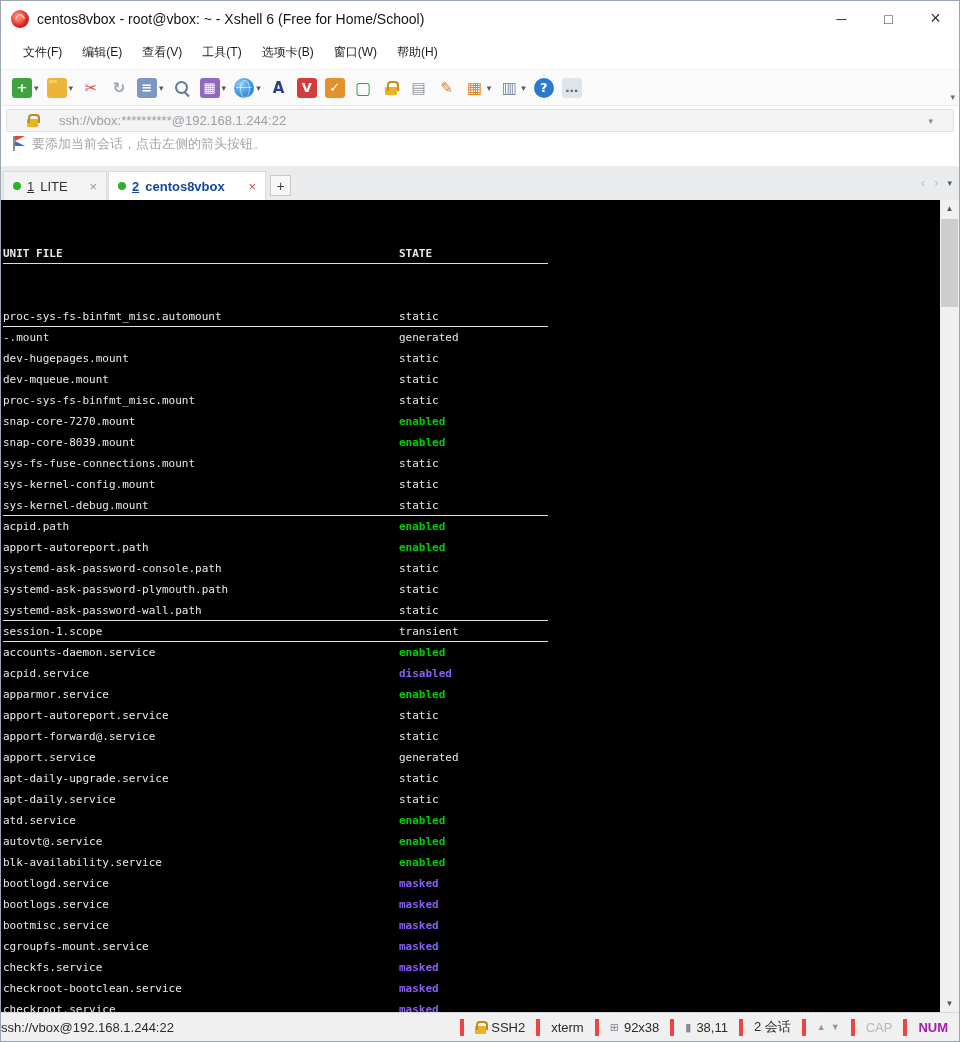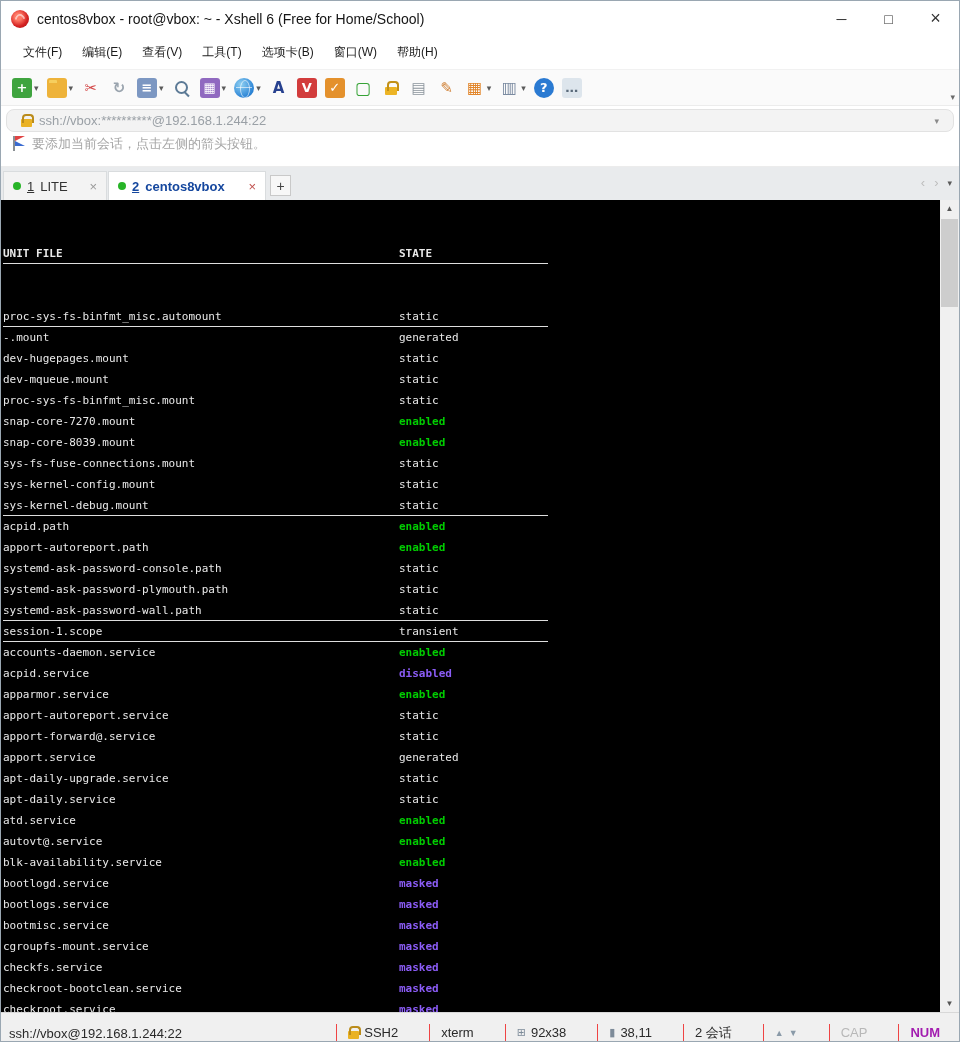--- a/index.html
+++ b/index.html
@@ -41,22 +41,22 @@
   .tbicon[data-name="globe-icon"] { background:radial-gradient(circle at 35% 32%, #8fd0f2, #2b84d6 70%, #1b5fa8); }
   .tbicon[data-name="globe-icon"]::before { content:""; position:absolute; left:6px; top:2px; width:8px; height:16px; border:1px solid rgba(255,255,255,.6); border-radius:50%; }
   .tbicon[data-name="globe-icon"]::after { content:""; position:absolute; left:2px; top:9px; width:16px; height:1px; background:rgba(255,255,255,.6); }
   .tbicon[data-name="lock-icon"]::before { content:""; position:absolute; left:4px; top:9px; width:12px; height:8px; background:#ecb425; border-radius:1px; }
   .tbicon[data-name="lock-icon"]::after { content:""; position:absolute; left:6px; top:3px; width:8px; height:8px; border:2px solid #c29017; border-bottom:none; border-radius:4px 4px 0 0; }
   .tbicon[data-name="open-folder-icon"] { background:linear-gradient(#f6cf5e,#eeb33a); }
   .tbicon[data-name="open-folder-icon"]::before { content:""; position:absolute; left:2px; top:2px; width:8px; height:3px; background:#f6cf5e; border-radius:1px 1px 0 0; }
 
   
   .addressbar { height:29px; flex:0 0 auto; display:flex; align-items:center; padding:0 5px; background:#fff; }
-  .address-field { flex:1; height:23px; background:#f3f3f3; border:1px solid #e2e2e2; border-radius:8px;
-    display:flex; align-items:center; padding:0 14px; gap:7px; }
+  .address-field { flex:1; height:23px; background:#f3f3f3; border:1px solid #e2e2e2; border-radius:2px;
+    display:flex; align-items:center; padding:0 20px; gap:21px; }
   .address-url { flex:1; color:#9aa0a6; font-size:13px; white-space:nowrap; overflow:hidden; }
   .addr-dd { font-size:9px; color:#8a8a8a; }
 
   
   .lock { position:relative; display:inline-block; width:11px; height:8px; background:#eab224; border-radius:1px; margin-top:5px; flex:0 0 auto; }
   .lock::before { content:""; position:absolute; left:1px; top:-5px; width:8px; height:7px; border:2px solid #bb8c1b; border-bottom:none; border-radius:4px 4px 0 0; }
 
   
   .infobar { height:32px; flex:0 0 auto; display:flex; gap:7px; padding:0 9px; background:#fff; border-bottom:1px solid #ececec; }
   .flag { position:relative; width:15px; height:17px; flex:0 0 auto; }
@@ -94,23 +94,23 @@
   .state.white { color:#e9e9e9; }
 
   
   .vscroll { width:19px; flex:0 0 auto; background:#f0f0f0; display:flex; flex-direction:column; align-items:center; }
   .sb-btn { width:19px; height:17px; display:flex; align-items:center; justify-content:center; font-size:8px; color:#555; }
   .sb-track { flex:1; width:100%; position:relative; }
   .sb-thumb { position:absolute; top:2px; left:1px; width:17px; height:88px; background:#cdcdcd; }
 
   
   .statusbar { height:29px; flex:0 0 auto; background:#f0f0f0; border-top:1px solid #d8d8d8;
-    display:flex; align-items:flex-end; font-size:13px; color:#2a2a2a; padding:0 8px;gap:20px; }
+    display:flex; align-items:center; font-size:13px; color:#2a2a2a; padding:0 0; }
   .status-left { flex:1; white-space:nowrap; }
-  .sseg { display:flex; align-items:center; gap:5px; padding:0 11px; height:17px; border-left:1px solid #ef4444; white-space:nowrap; }
+  .sseg { display:flex; align-items:center; gap:5px; padding:0 11px; height:17px; border-left:4px solid #ef4444; white-space:nowrap; }
   .sseg:first-of-type { border-left:none; }
   .sseg .mini { font-size:11px; color:#7d8b99; }
   .sseg.dim { color:#b8b8b8; }
   .sseg.strong { color:#a21caf; font-weight:bold; }
   .sseg .navarrow { font-size:9px; color:#8a9aa8; }
 </style>
 </head>
 <body>
 
 <div class="window" data-name="xshell-window">

